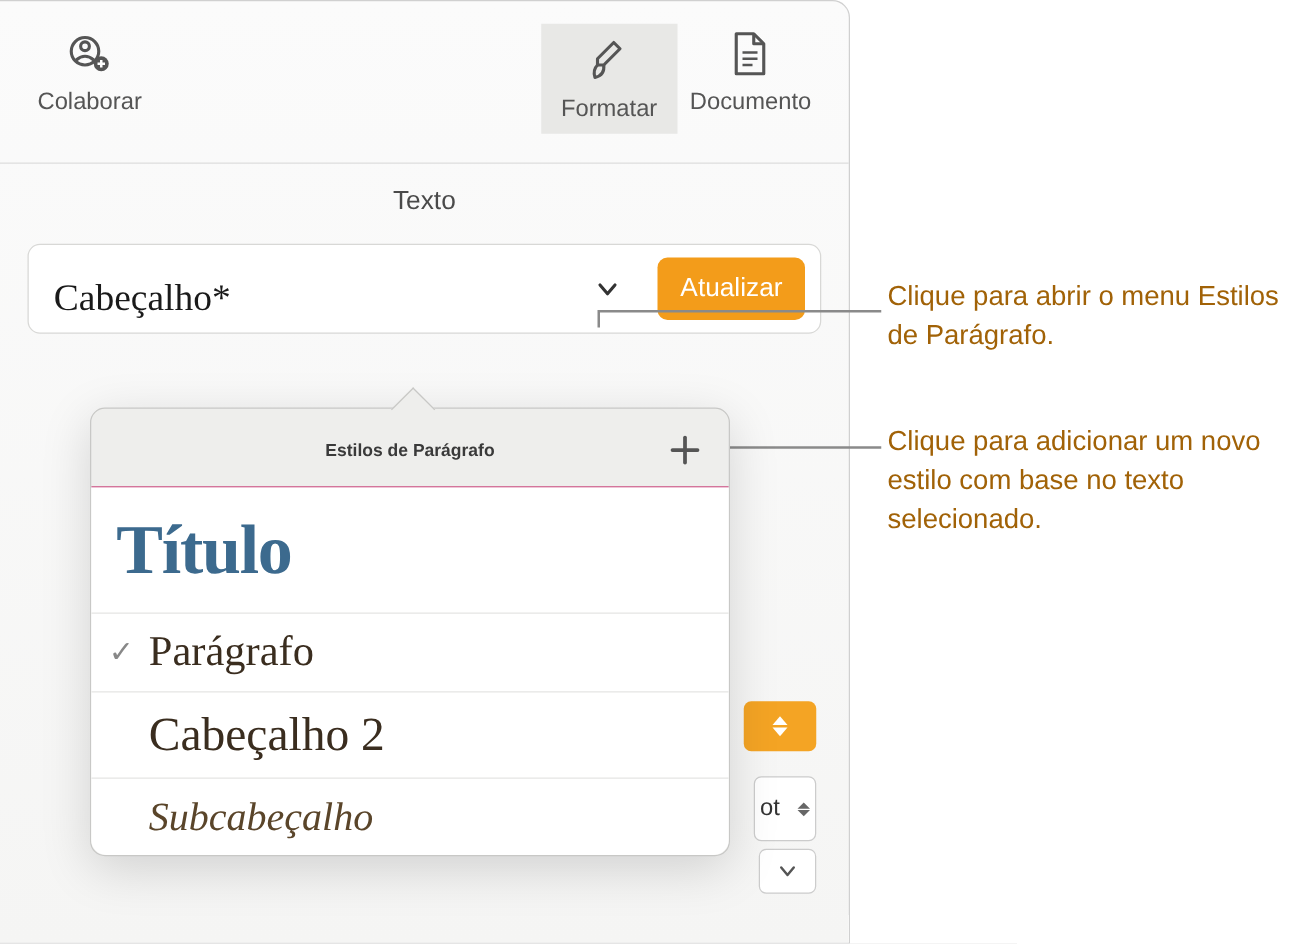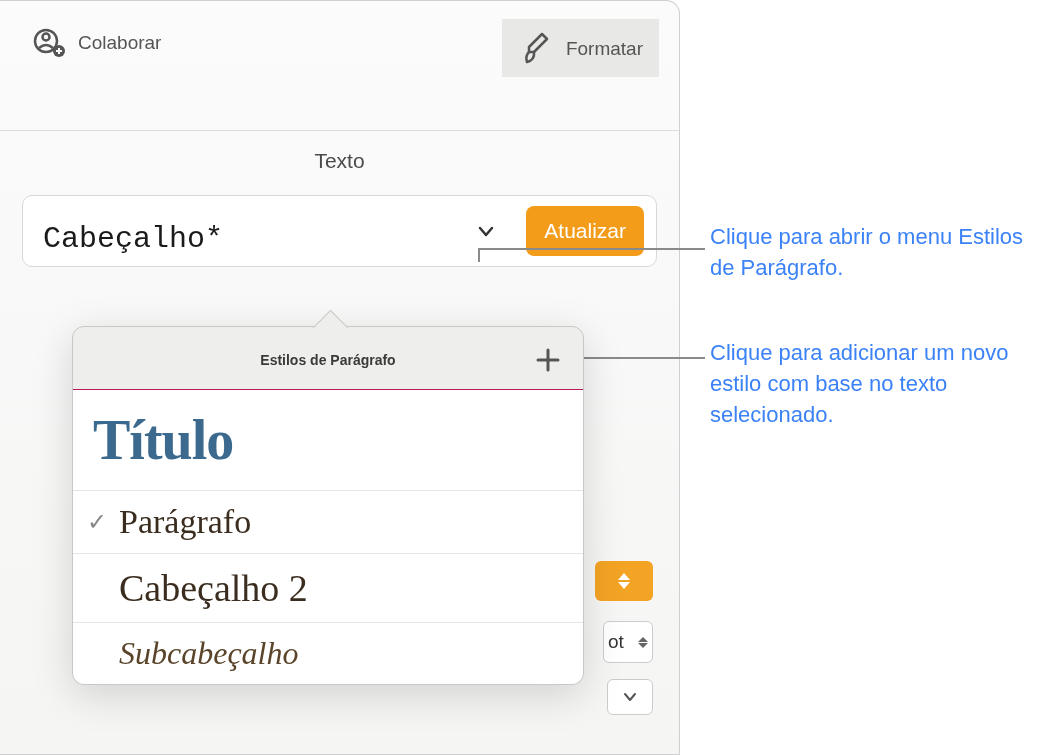--- a/index.html
+++ b/index.html
@@ -29,20 +29,21 @@
     .toolbar {
       display: flex;
       align-items: flex-start;
       padding: 18px 20px 6px 20px;
       gap: 0;
       border-bottom: 1px solid #ddd;
       height: 130px;
     }
     .toolbar-item {
       display: flex;
+      flex-direction: column;
       align-items: center;
       gap: 8px;
       cursor: pointer;
       padding: 4px 10px;
     }
     .toolbar-item.collab {
       margin-right: auto;
     }
     .toolbar-item.format {
       background: #e8e8e6;
@@ -84,21 +85,21 @@
       position: relative;
     }
     .style-selector {
       flex: 1;
       display: flex;
       align-items: center;
       padding: 0 20px;
       cursor: pointer;
     }
     .style-name {
-      font-family: Liberation Mono, monospace;
+      font-family: Liberation Serif, serif;
       font-size: 30px;
       color: #1a1a1a;
       flex: 1;
       margin-top: 16px;
     }
     .chevron {
       width: 24px;
       height: 24px;
       display: flex;
       align-items: center;
@@ -230,21 +231,21 @@
       border-left: 6px solid transparent;
       border-right: 6px solid transparent;
     }
     .peek-widget1 .up { border-bottom: 7px solid #fff; }
     .peek-widget1 .down { border-top: 7px solid #fff; }
     .peek-widget2 {
       position: absolute;
       right: 26px;
       top: 620px;
       width: 50px;
-      height: 42px;
+      height: 52px;
       background: #fff;
       border: 1px solid #ccc;
       border-radius: 6px;
       display: flex;
       align-items: center;
     }
     .peek-widget2 .txt {
       font-size: 19px;
       color: #333;
       padding-left: 4px;
@@ -273,21 +274,21 @@
       background: #fff;
       border: 1px solid #ccc;
       border-radius: 6px;
       display: flex;
       align-items: center;
       justify-content: center;
     }
     .callout {
       position: absolute;
       font-size: 22px;
-      color: #3b82f6;
+      color: #a16207;
       line-height: 1.4;
     }
     .callout1 {
       left: 710px;
       top: 222px;
       width: 320px;
     }
     .callout2 {
       left: 710px;
       top: 338px;
@@ -336,20 +337,32 @@
     </div>
     <div class="toolbar-item format">
       <div class="toolbar-icon">
         <svg width="38" height="38" viewBox="0 0 38 38">
           <path d="M23 4 L28 9 L15 22 L10 22 L10 17 Z" fill="none" stroke="#555" stroke-width="2.5" stroke-linejoin="round"></path>
           <path d="M10 22 Q6 26 8 32 Q16 30 15 22" fill="none" stroke="#555" stroke-width="2.5" stroke-linejoin="round"></path>
         </svg>
       </div>
       <span class="toolbar-label">Formatar</span>
     </div>
+    <div class="toolbar-item">
+      <div class="toolbar-icon">
+        <svg width="34" height="38" viewBox="0 0 34 38">
+          <path d="M6 3 L20 3 L28 11 L28 35 L6 35 Z" fill="none" stroke="#555" stroke-width="2.5" stroke-linejoin="round"></path>
+          <path d="M20 3 L20 11 L28 11" fill="none" stroke="#555" stroke-width="2.5" stroke-linejoin="round"></path>
+          <line x1="11" y1="18" x2="23" y2="18" stroke="#555" stroke-width="2"></line>
+          <line x1="11" y1="23" x2="23" y2="23" stroke="#555" stroke-width="2"></line>
+          <line x1="11" y1="28" x2="19" y2="28" stroke="#555" stroke-width="2"></line>
+        </svg>
+      </div>
+      <span class="toolbar-label">Documento</span>
+    </div>
   </div>
 
   <div class="panel">
     <div class="panel-tab-row">
       <div class="panel-tab">Texto</div>
     </div>
     <div class="style-row">
       <div class="style-selector">
         <span class="style-name">Cabeçalho*</span>
         <span class="chevron">

